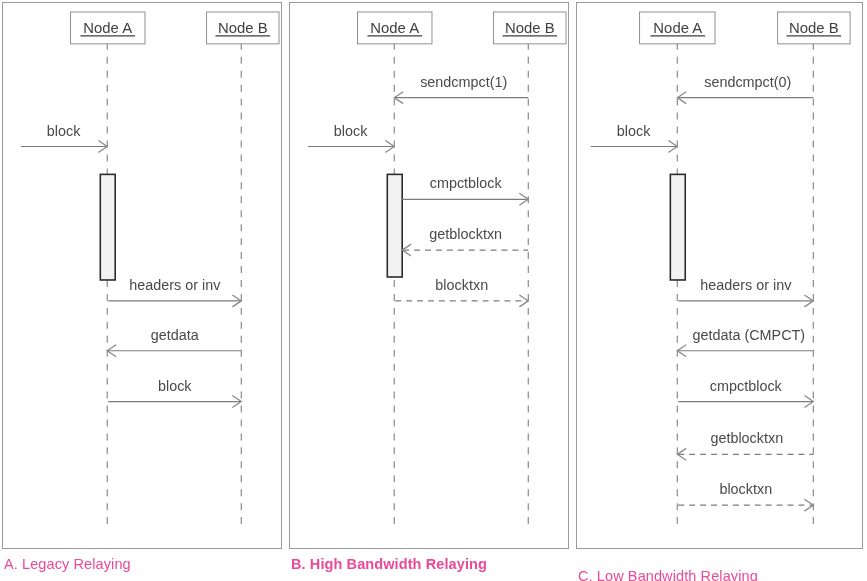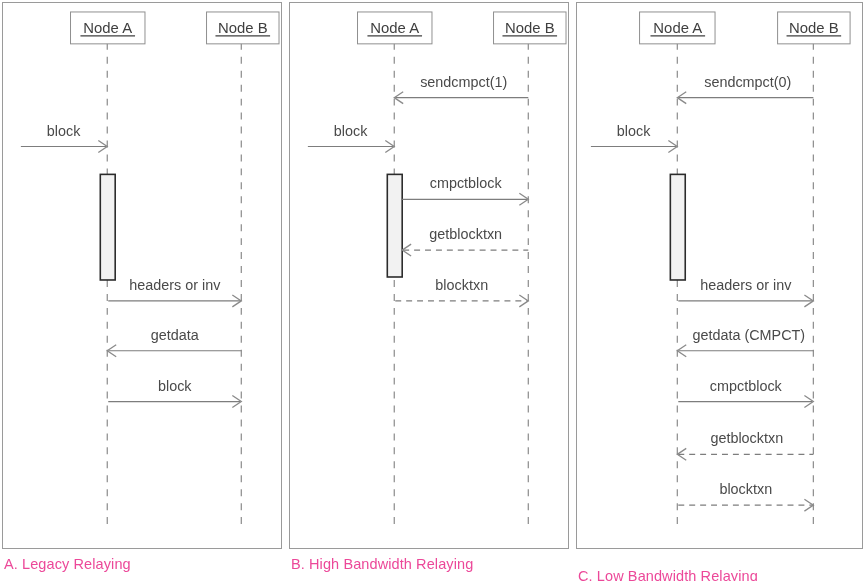--- a/index.html
+++ b/index.html
@@ -166,21 +166,21 @@
 
       <line class="msg-line-dashed" x1="114" y1="248" x2="240" y2="248"></line>
       <polyline class="arrowhead" points="122,242 113,248 122,254"></polyline>
       <text class="msg-label" x="177" y="237">getblocktxn</text>
 
       <line class="msg-line-dashed" x1="106" y1="299" x2="239" y2="299"></line>
       <polyline class="arrowhead" points="231,293 240,299 231,305"></polyline>
       <text class="msg-label" x="173" y="288">blocktxn</text>
     </svg>
   </div>
-  <div class="caption" style="left:291px;">B. High Bandwidth Relaying</div>
+  <div class="caption" style="left:291px;font-weight:bold;">B. High Bandwidth Relaying</div>
 
   <div class="panel" style="left:576px; width:287px;">
     <svg class="panel-svg" viewBox="0 0 287 547" preserveAspectRatio="none">
 
       <line class="lifeline" x1="101" y1="40" x2="101" y2="530"></line>
       <line class="lifeline" x1="238" y1="40" x2="238" y2="530"></line>
 
       <rect class="node-box" x="63" y="9" width="76" height="32"></rect>
       <text class="node-label" x="101.5" y="30">Node A</text>
       <line class="underline" x1="74" y1="33" x2="129" y2="33"></line>

